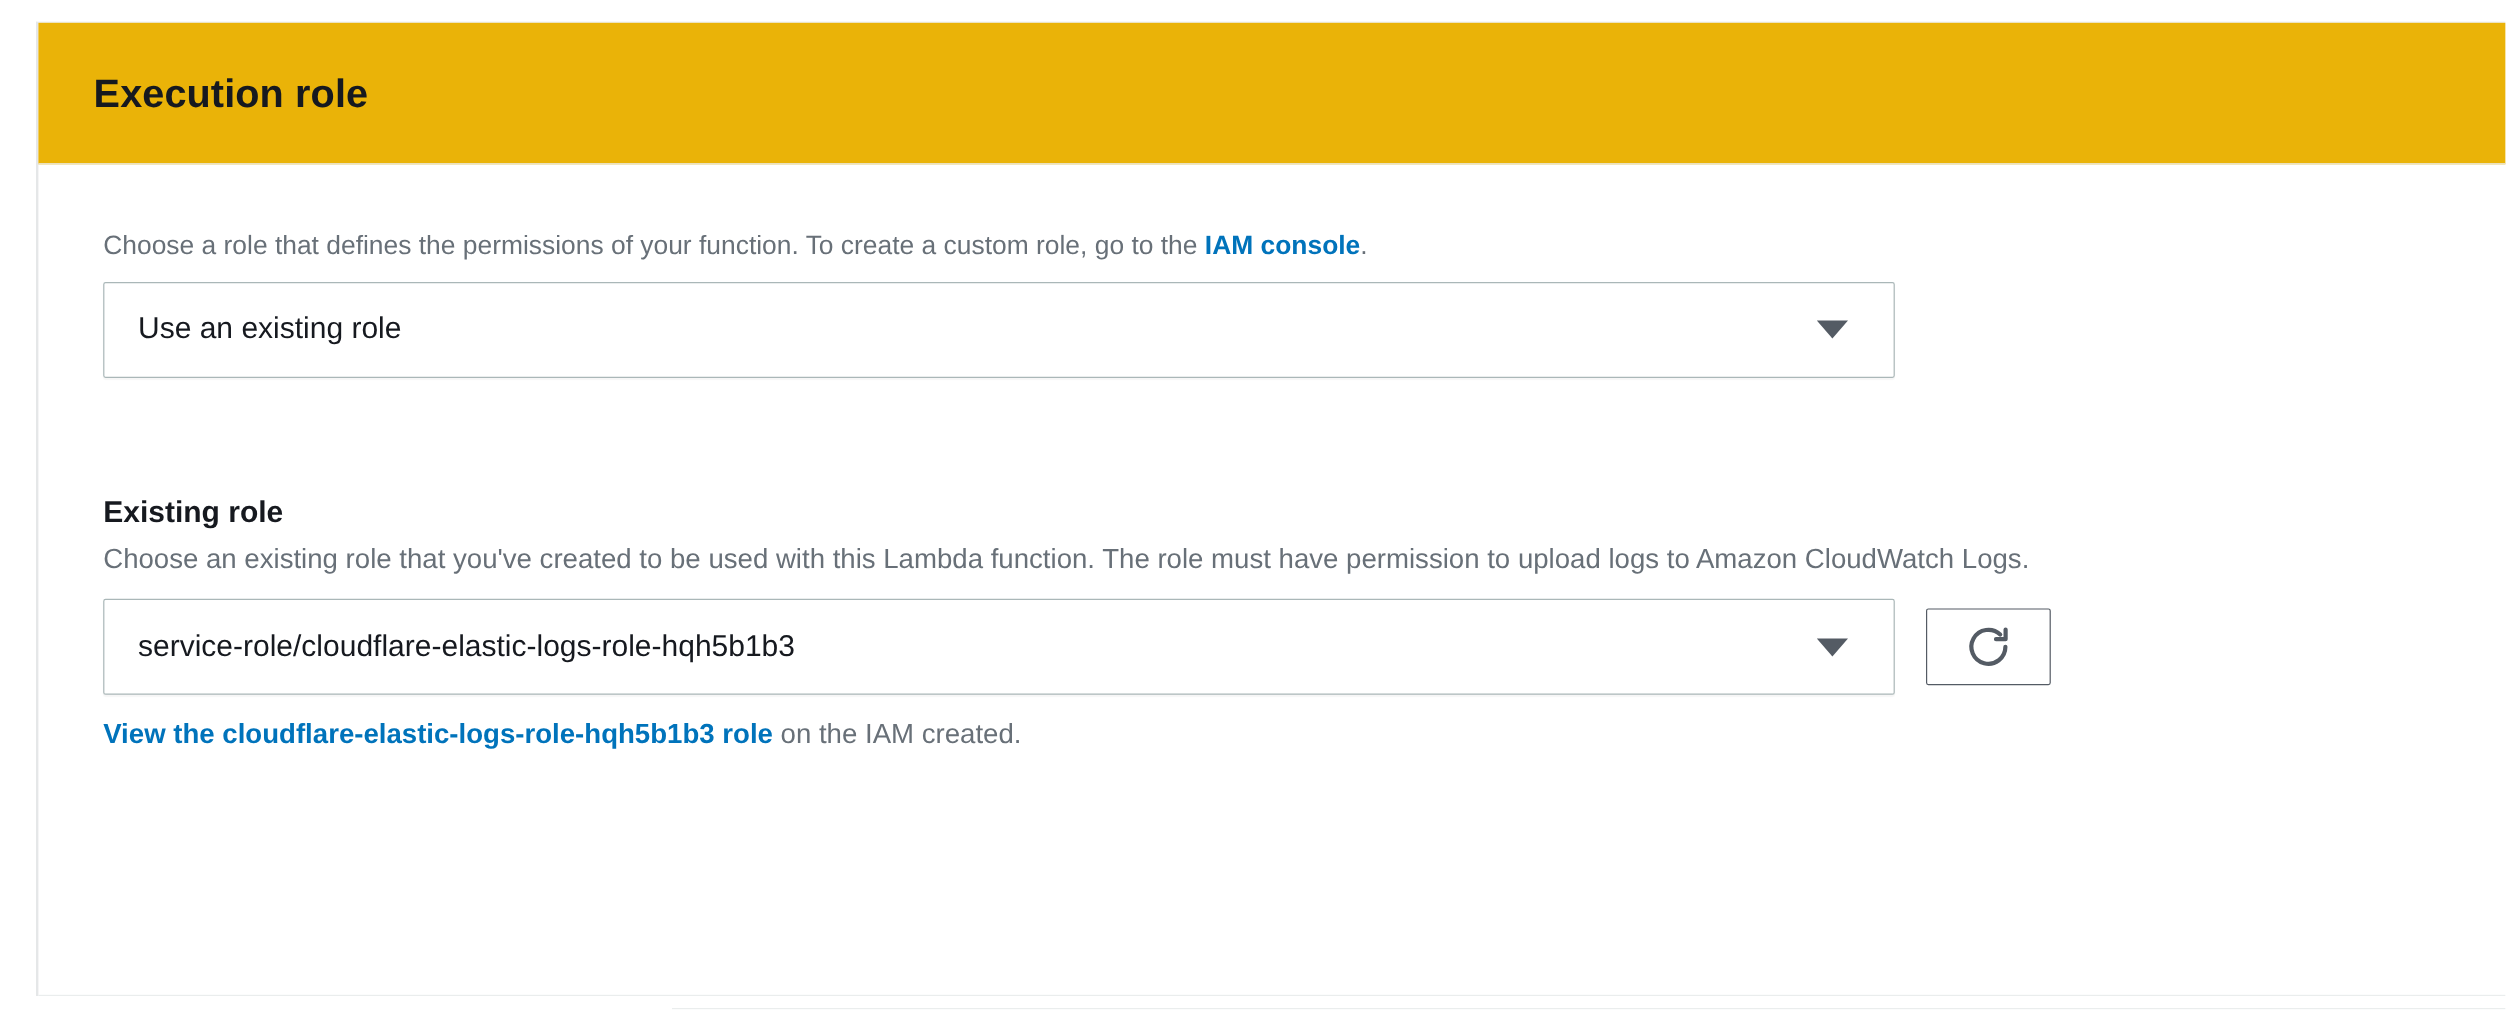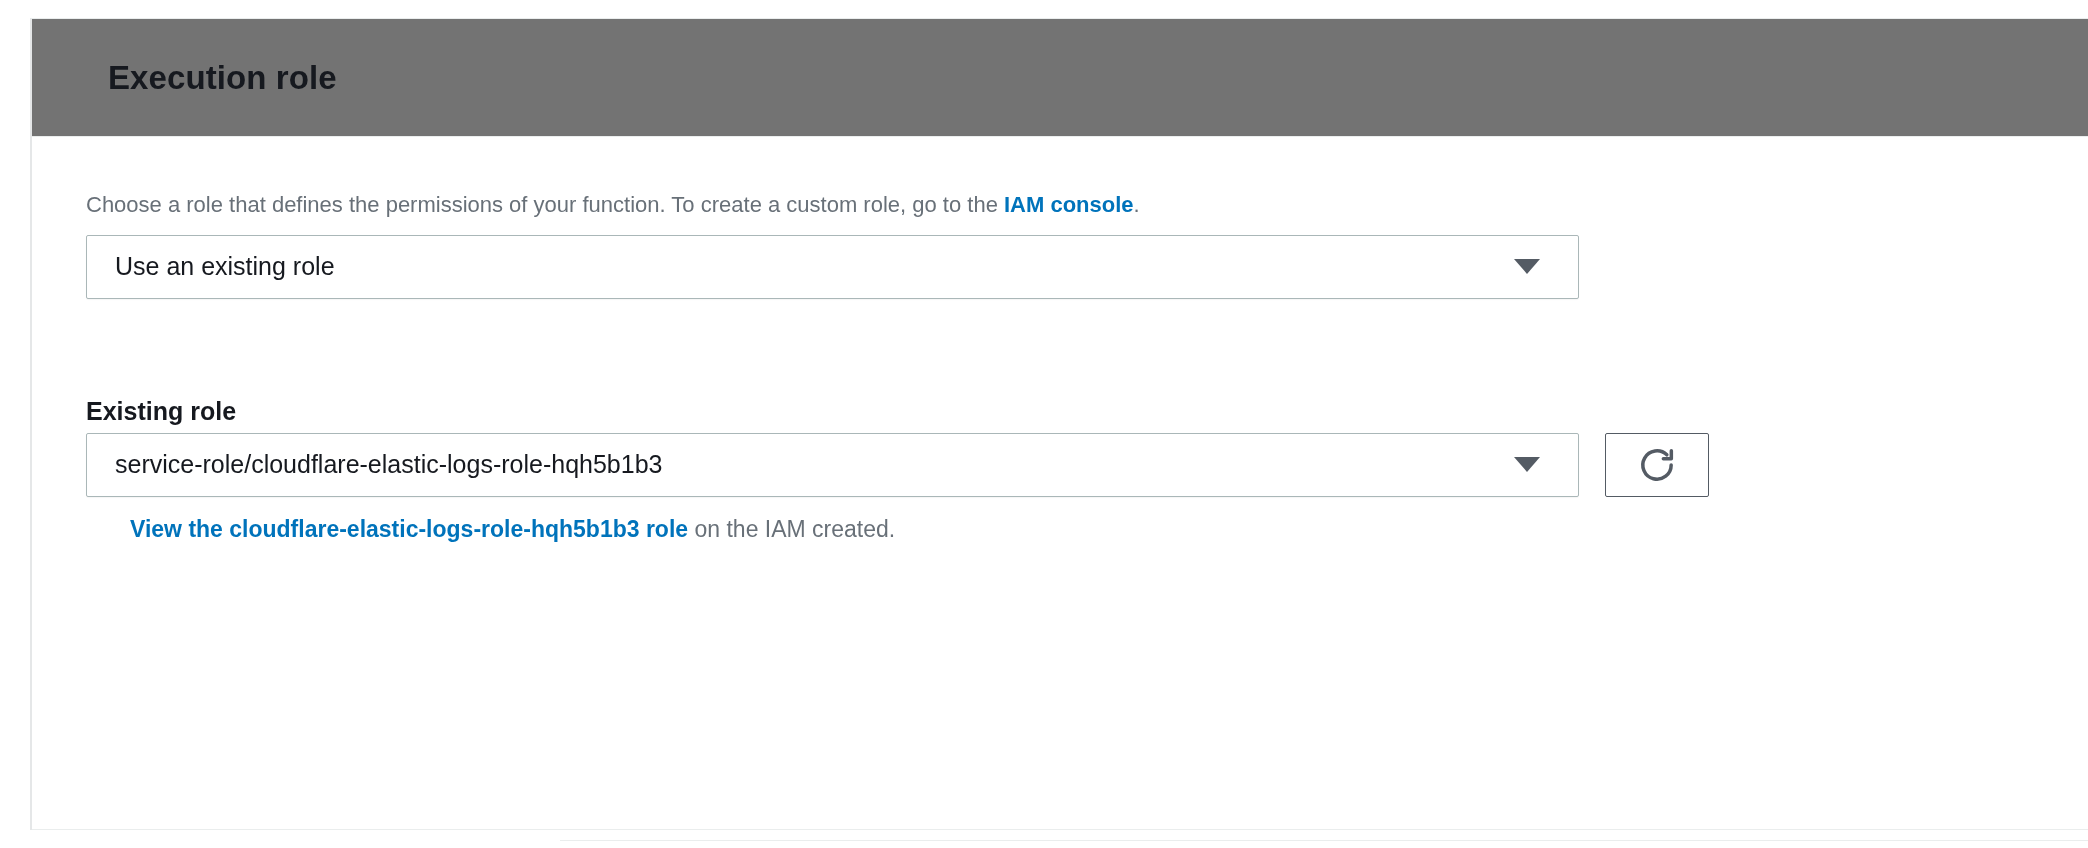--- a/index.html
+++ b/index.html
@@ -34,25 +34,25 @@
     width: 2058px;
     min-height: 812px;
     background: #ffffff;
     border-left: 2px solid #e5e7e8;
     border-top: 1px solid #eaeded;
     box-sizing: border-box;
   }
 
   .card-header {
     height: 118px;
-    background: #737373;
+    background: #eab308;
     border-bottom: 1px solid #eaeded;
     display: flex;
     align-items: center;
-    padding-left: 76px;
+    padding-left: 46px;
     box-sizing: border-box;
   }
 
   .card-title {
     font-size: 33px;
     font-weight: bold;
     color: #16191f;
     letter-spacing: 0.1px;
     line-height: 1.2;
   }
@@ -81,21 +81,21 @@
   }
 
   .select-row {
     display: flex;
     align-items: center;
     gap: 26px;
   }
 
   .select-box {
     position: relative;
-    height: 64px;
+    height: 80px;
     background: #ffffff;
     border: 1px solid #aab7b8;
     border-radius: 2px;
     box-shadow: 0 1px 1px rgba(0,0,0,0.04);
     display: flex;
     align-items: center;
     box-sizing: border-box;
     cursor: pointer;
   }
   .select-box.wide-1 { width: 1493px; }
@@ -161,21 +161,20 @@
     margin-top: 16px;
     font-size: 23px;
     line-height: 1.45;
     color: #687078;
   }
   .footer-link-line .link-strong {
     color: #0073bb;
     font-weight: bold;
     text-decoration: none;
     cursor: pointer;
-    margin-left: 44px;
   }
 
   
   .card-bottom-rule {
     position: absolute;
     left: 0;
     bottom: 0;
     width: 100%;
     height: 1px;
     background: #eaeded;
@@ -212,20 +211,21 @@
           <span class="select-value">Use an existing role</span>
           <span class="caret"></span>
         </div>
       </div>
     </div>
 
     <div class="field-existing-role">
 
       <div class="field-label">Existing role</div>
 
+      <p class="field-desc">Choose an existing role that you've created to be used with this Lambda function. The role must have permission to upload logs to Amazon CloudWatch Logs.</p>
 
       <div class="select-row">
 
         <div class="select-box wide-2">
           <span class="select-value">service-role/cloudflare-elastic-logs-role-hqh5b1b3</span>
           <span class="caret"></span>
         </div>
 
         <button class="refresh-button">
           <span>

